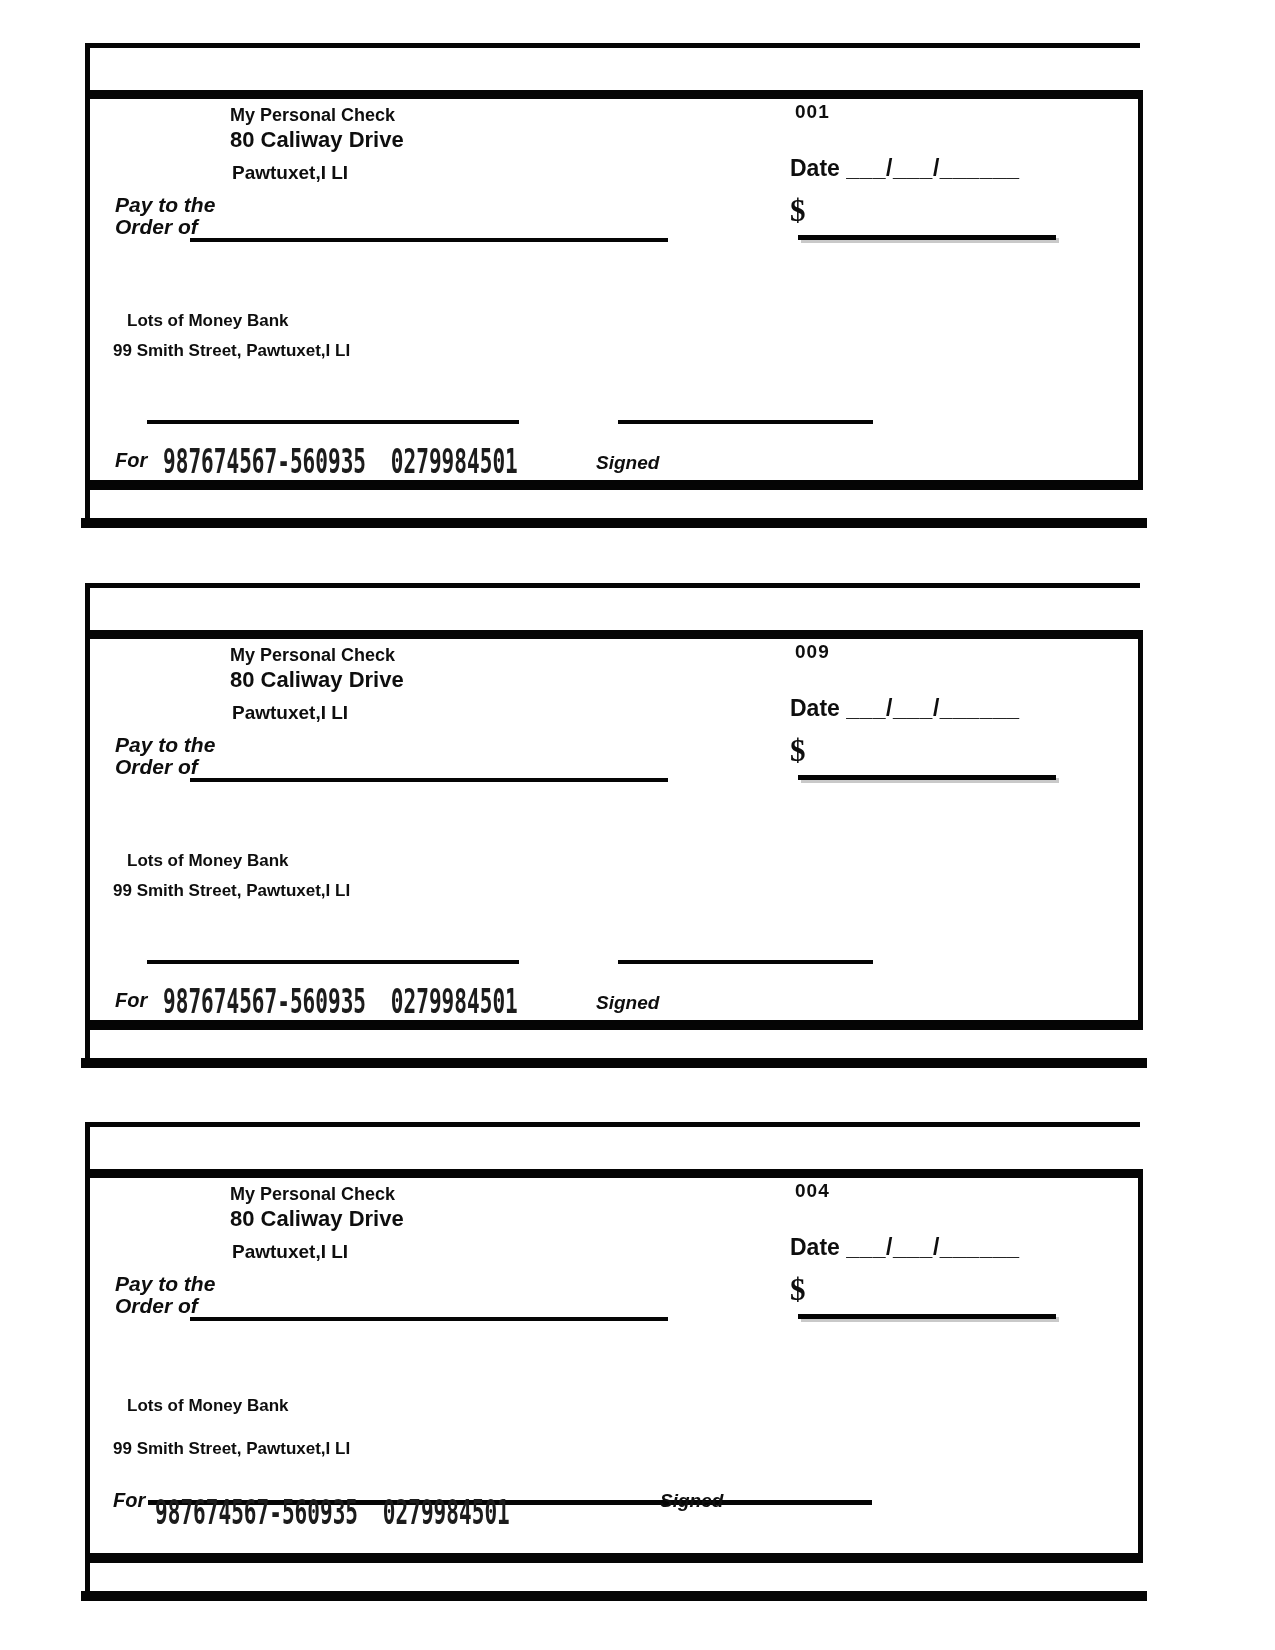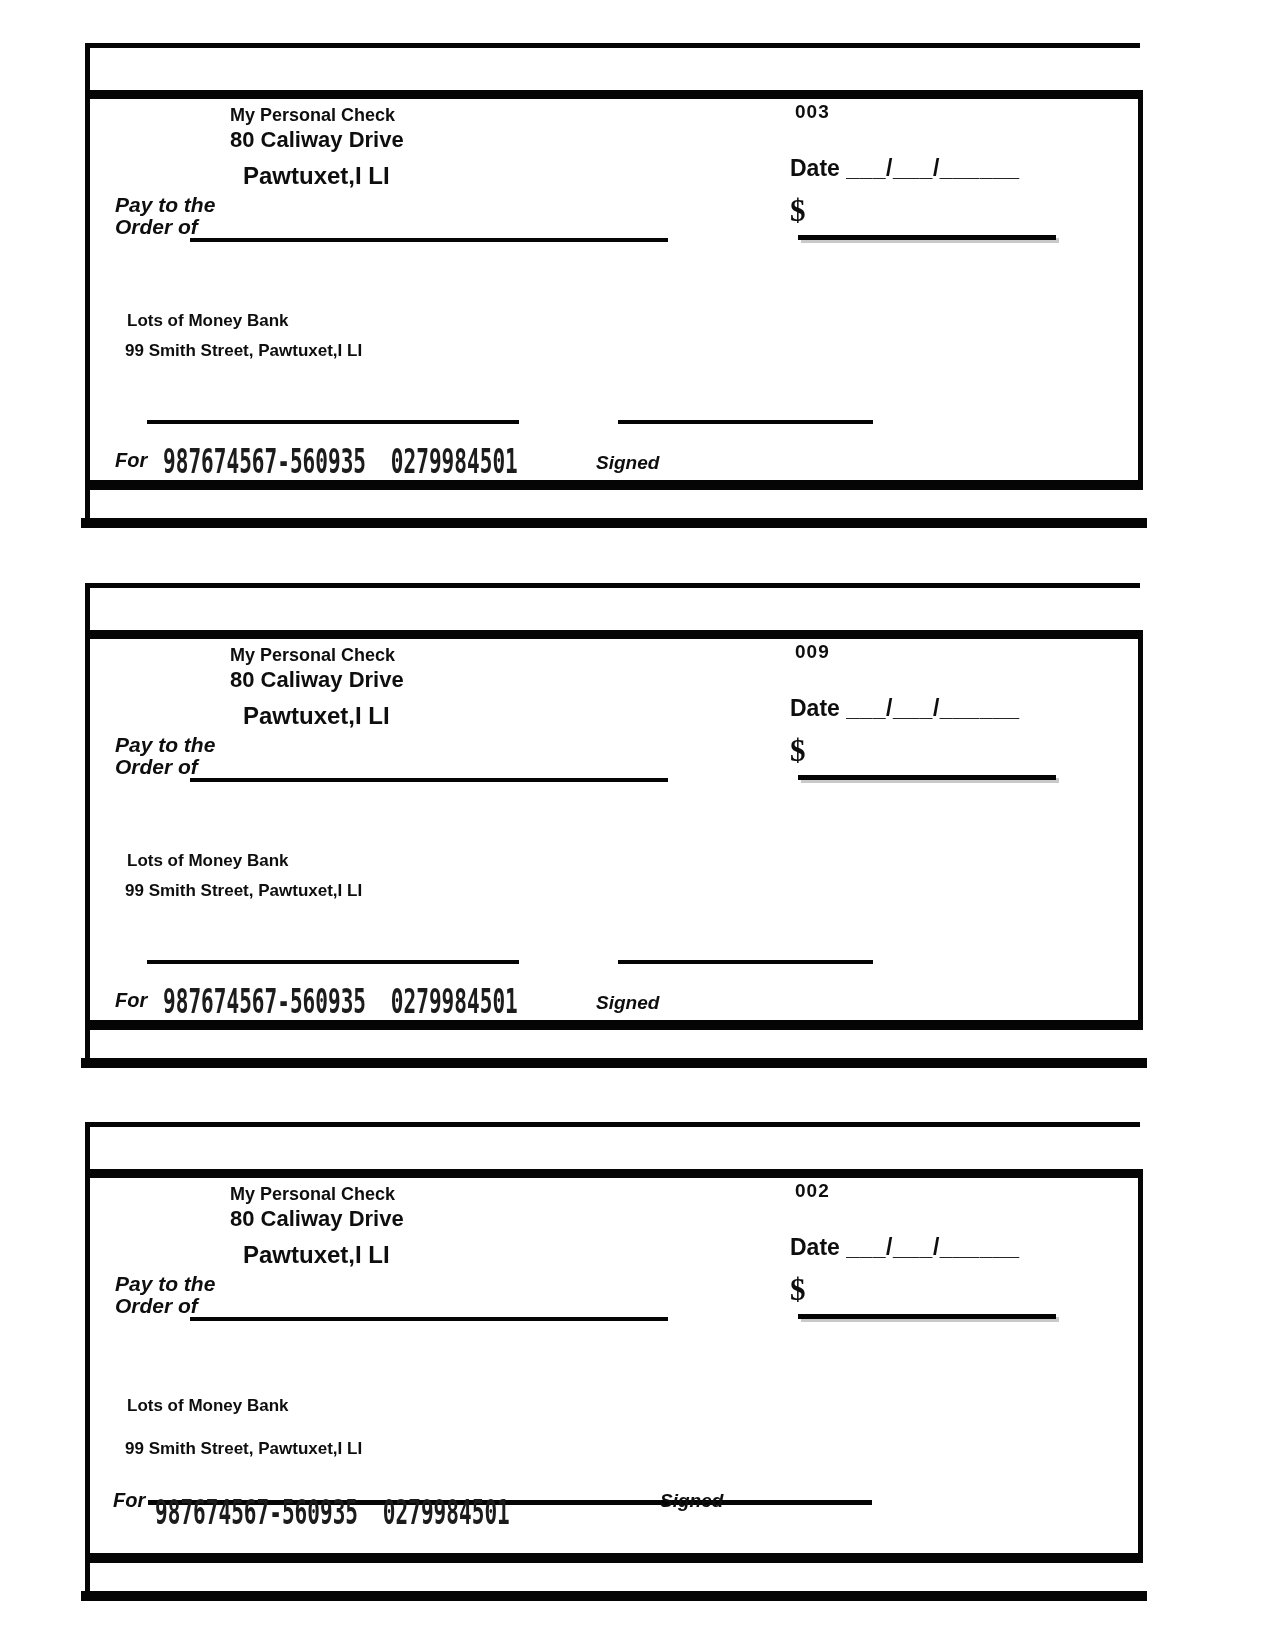--- a/index.html
+++ b/index.html
@@ -28,29 +28,29 @@
 
   .c3 .band-bottom { top:431px; }
   .c3 .band-tear   { top:469px; }
   .c3 .border-right{ height:394px; }
   .c3 .border-left { height:479px; }
 
   
   .abs { position:absolute; white-space:nowrap; }
   .payer-name  { left:145px; top:62px;  font-size:18px; }
   .payer-addr1 { left:145px; top:84px;  font-size:22px; }
-  .payer-addr2 { left:158px; top:119px; font-size:24px; }
+  .payer-addr2 { left:147px; top:119px; font-size:19px; }
   .check-number{ left:710px; top:58px;  font-size:19px; letter-spacing:1px; }
   .date-row    { left:705px; top:100px; font-size:23px;margin-top:12px; }
   .date-row .blanks { letter-spacing:0.5px; }
   .payto1 { left:30px; top:150px; font-size:21px; font-style:italic; }
   .payto2 { left:30px; top:172px; font-size:21px; font-style:italic; }
   .dollar { left:705px; top:150px; font-family:"Liberation Serif", serif; font-size:31px; }
   .bank-name { left:42px; top:268px; font-size:17px;text-align:right; }
-  .bank-addr { left:40px; top:298px; font-size:17px; }
+  .bank-addr { left:28px; top:298px; font-size:17px; }
   .for-label    { left:30px;  top:406px; font-size:20px; font-style:italic; }
   .signed-label { left:467px; top:409px; font-size:19px; font-style:italic;margin-left:44px; }
 
   .c3 .bank-name    { top:274px; }
   .c3 .bank-addr    { top:317px; }
   .c3 .for-label    { left:28px; top:367px; }
   .c3 .signed-label { left:531px; top:368px; }
 
   
   .payee-line  { left:105px; top:195px; width:478px; height:4px; }
@@ -81,21 +81,21 @@
   <div class="rule line-top"></div>
   <div class="rule border-left"></div>
   <div class="rule border-right"></div>
   <div class="rule band-header"></div>
   <div class="rule band-bottom"></div>
   <div class="rule band-tear"></div>
 
   <div class="abs payer-name">My Personal Check</div>
   <div class="abs payer-addr1">80 Caliway Drive</div>
   <div class="abs payer-addr2">Pawtuxet,I LI</div>
-  <div class="abs check-number">003</div>
+  <div class="abs check-number">001</div>
 
   <div class="abs date-row"><span>Date</span> <span class="blanks">___/___/______</span></div>
 
   <div class="abs payto1">Pay to the</div>
   <div class="abs payto2">Order of</div>
   <div class="rule payee-line"></div>
 
   <div class="abs dollar">$</div>
   <div class="rule amount-line"></div>
 
@@ -147,21 +147,21 @@
   <div class="rule line-top"></div>
   <div class="rule border-left"></div>
   <div class="rule border-right"></div>
   <div class="rule band-header"></div>
   <div class="rule band-bottom"></div>
   <div class="rule band-tear"></div>
 
   <div class="abs payer-name">My Personal Check</div>
   <div class="abs payer-addr1">80 Caliway Drive</div>
   <div class="abs payer-addr2">Pawtuxet,I LI</div>
-  <div class="abs check-number">002</div>
+  <div class="abs check-number">004</div>
 
   <div class="abs date-row"><span>Date</span> <span class="blanks">___/___/______</span></div>
 
   <div class="abs payto1">Pay to the</div>
   <div class="abs payto2">Order of</div>
   <div class="rule payee-line"></div>
 
   <div class="abs dollar">$</div>
   <div class="rule amount-line"></div>
 

